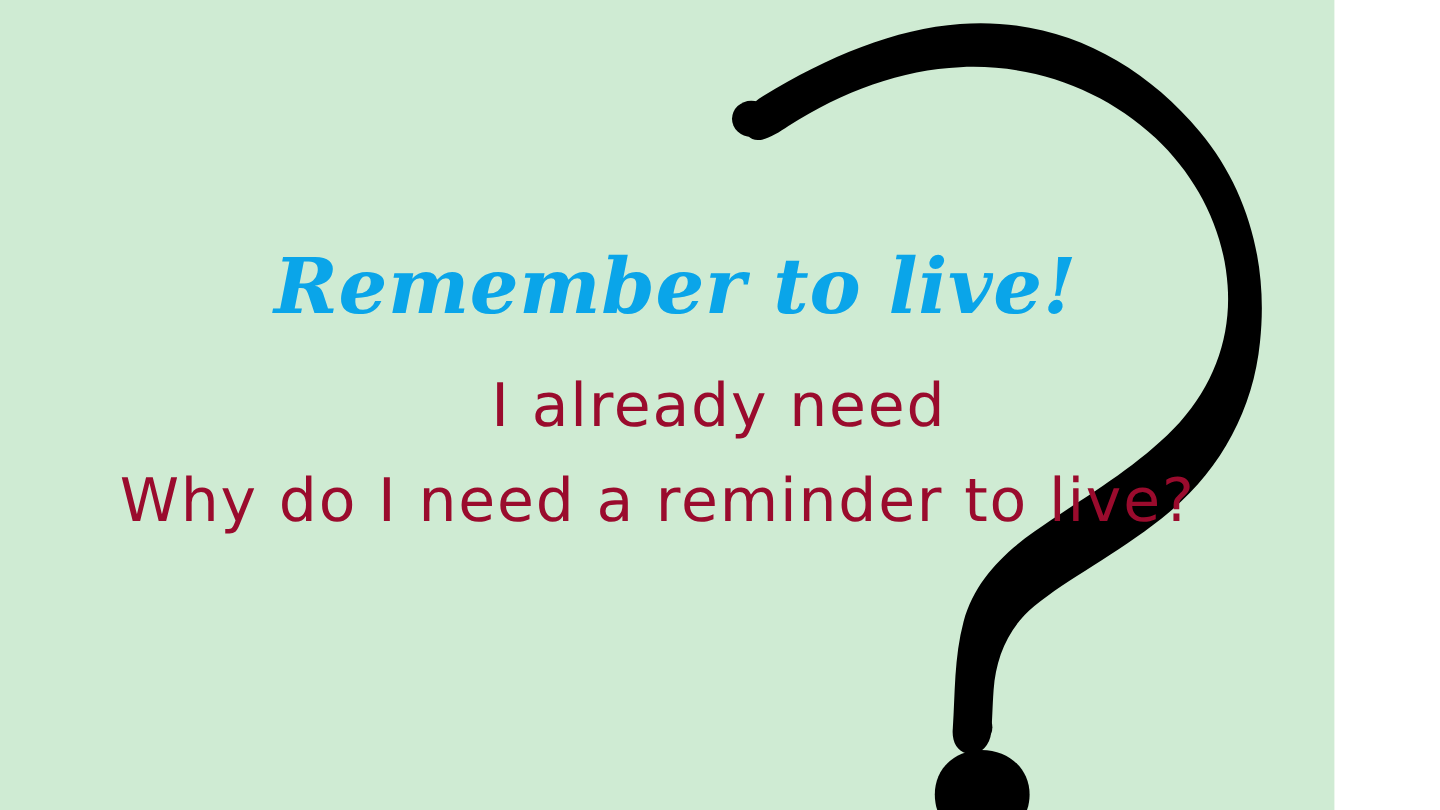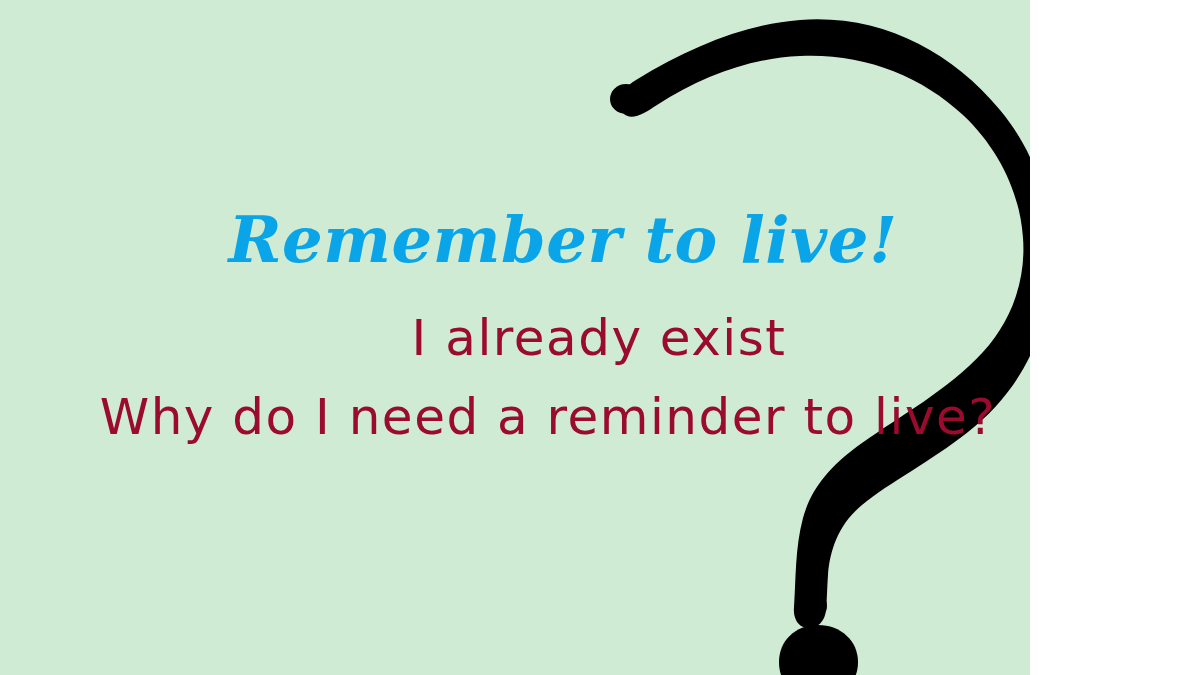--- a/index.html
+++ b/index.html
@@ -8,21 +8,21 @@
     padding: 0;
   }
   body {
     width: 1200px;
     height: 675px;
     overflow: hidden;
     font-family: "DejaVu Sans", sans-serif;
   }
   #poster {
     position: relative;
-    width: 1030px;
+    width: 1112px;
     height: 675px;
     background: #cfebd3;
     overflow: hidden;
   }
   #qmark-layer {
     position: absolute;
     left: 0;
     top: 0;
     width: 1200px;
     height: 675px;
@@ -105,18 +105,18 @@
     <path fill="#000000" d="M 818 625
              C 841 625, 858 641, 858 662
              C 858 684, 841 700, 818 700
              C 795 700, 779 684, 779 662
              C 779 641, 795 625, 818 625 Z"></path>
   </svg>
 
   <div id="text-layer">
     <div class="line" id="headline">Remember to live!</div>
 
-    <div class="line" id="sub-1">I already exist</div>
+    <div class="line" id="sub-1">I already need</div>
 
     <div class="line" id="sub-2">Why do I need a reminder to live?</div>
   </div>
 
 </div>
 
 </body></html>

